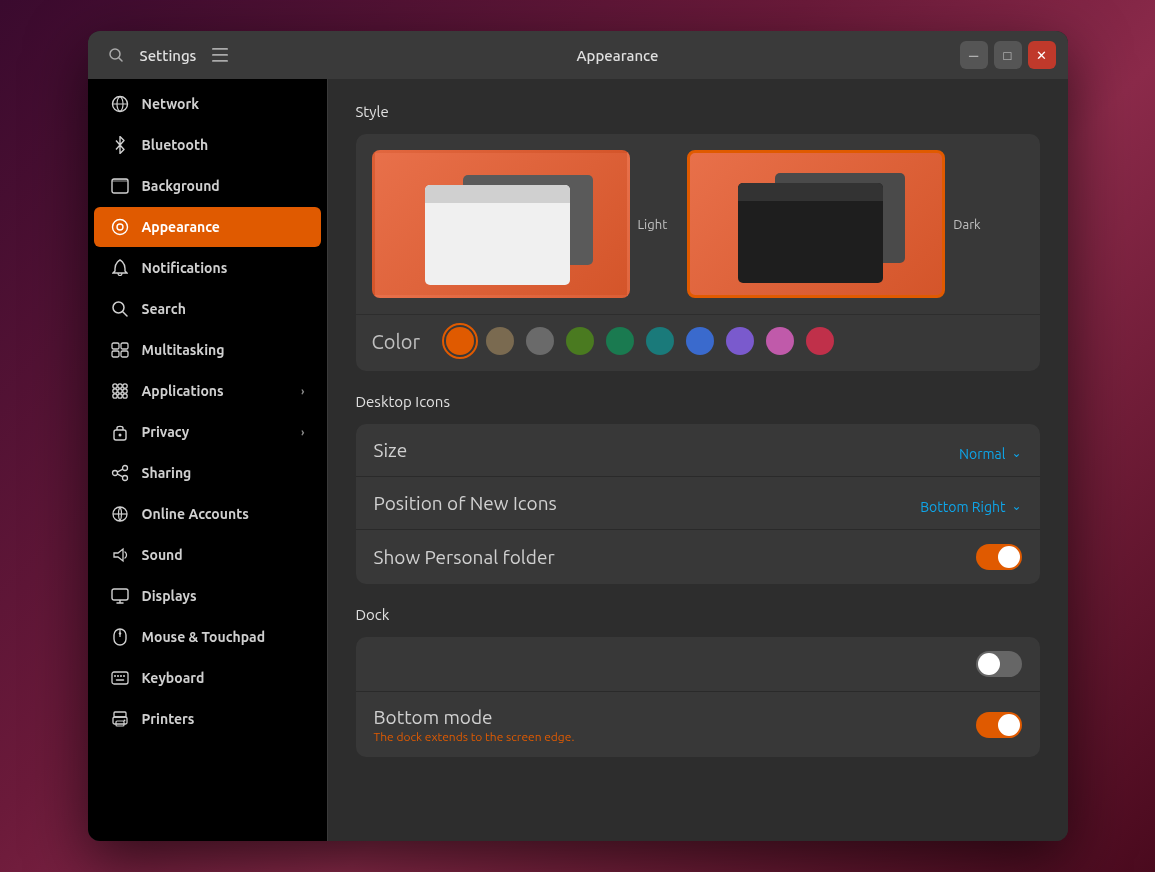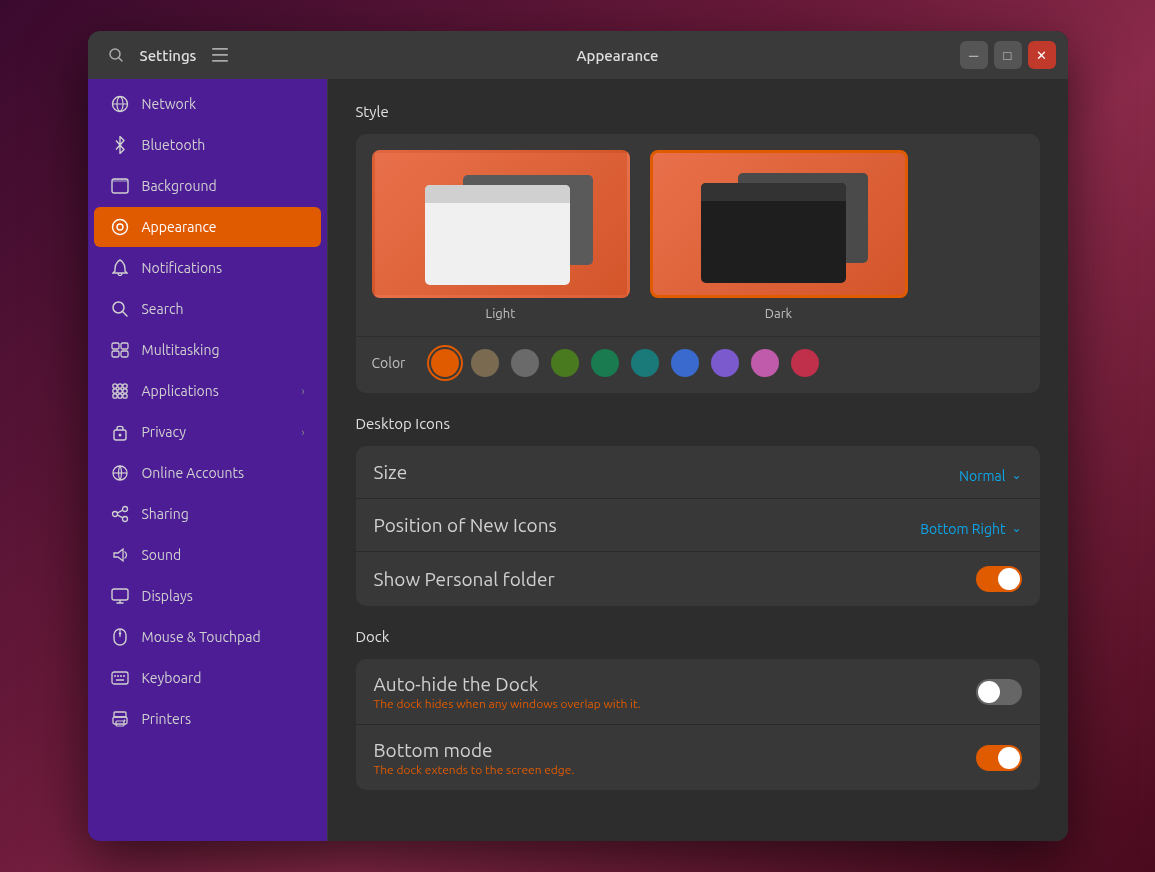--- a/index.html
+++ b/index.html
@@ -84,25 +84,26 @@
       display: flex; align-items: center; justify-content: center;
       font-size: 13px;
     }
     .content-area {
       display: flex;
       flex: 1;
       overflow: hidden;
     }
     .sidebar {
       width: 240px;
-      background: #4c1d95;
+      background: #000000;
       border-right: 1px solid #3a3a3a;
       overflow-y: auto;
       flex-shrink: 0;
       padding: 4px 0;
+      font-weight: bold;
     }
     .sidebar::-webkit-scrollbar { width: 6px; }
     .sidebar::-webkit-scrollbar-track { background: transparent; }
     .sidebar::-webkit-scrollbar-thumb { background: #555; border-radius: 3px; }
     .sidebar-item {
       display: flex;
       align-items: center;
       padding: 10px 16px;
       cursor: pointer;
       color: #d0d0d0;
@@ -142,21 +143,21 @@
       overflow: hidden;
     }
     
     .style-grid {
       display: flex;
       gap: 20px;
       padding: 16px;
     }
     .style-option {
       display: flex;
-      flex-direction: column;
+      flex-direction: row;
       align-items: center;
       gap: 8px;
       cursor: pointer;
       justify-content: center;
     }
     .style-preview {
       width: 258px;
       height: 148px;
       border-radius: 8px;
       overflow: hidden;
@@ -178,21 +179,21 @@
     
     .color-row {
       display: flex;
       align-items: center;
       gap: 14px;
       padding: 12px 16px 16px;
       border-top: 1px solid #2d2d2d;
     }
     .color-label {
       color: #c0c0c0;
-      font-size: 14px;
+      font-size: 20px;
       margin-right: 12px;
     }
     .color-dot {
       width: 28px; height: 28px;
       border-radius: 50%;
       cursor: pointer;
       flex-shrink: 0;
     }
     .color-dot.selected-color {
       outline: 2px solid #e05a00;
@@ -368,40 +369,40 @@
               <rect x="2" y="7" width="12" height="10" rx="2" stroke="currentColor" stroke-width="1.4"></rect>
               <path d="M5 7 V5 C5 2.8 11 2.8 11 5 V7" stroke="currentColor" stroke-width="1.4" fill="none"></path>
               <circle cx="8" cy="12" r="1.5" fill="currentColor"></circle>
             </svg>
           </span>
           <span class="item-label">Privacy</span>
           <span class="item-chevron">›</span>
         </div>
         <div class="sidebar-item">
           <span class="item-icon">
-            <svg width="18" height="16" viewBox="0 0 18 16" fill="none">
-              <path d="M9 1 C5 1 2 4 2 8 C2 12 5 15 9 15 C13 15 16 12 16 8 C16 4 13 1 9 1Z" stroke="currentColor" stroke-width="1.3" fill="none"></path>
-              <path d="M2 8 L16 8" stroke="currentColor" stroke-width="1.2"></path>
-              <path d="M9 1 C7 4 7 12 9 15" stroke="currentColor" stroke-width="1.2" fill="none"></path>
-              <path d="M9 1 C11 4 11 12 9 15" stroke="currentColor" stroke-width="1.2" fill="none"></path>
-            </svg>
-          </span>
-          <span class="item-label">Online Accounts</span>
-        </div>
-        <div class="sidebar-item">
-          <span class="item-icon">
             <svg width="18" height="18" viewBox="0 0 18 18" fill="none">
               <circle cx="14" cy="4" r="2.5" stroke="currentColor" stroke-width="1.3"></circle>
               <circle cx="4" cy="9" r="2.5" stroke="currentColor" stroke-width="1.3"></circle>
               <circle cx="14" cy="14" r="2.5" stroke="currentColor" stroke-width="1.3"></circle>
               <line x1="6.2" y1="8.1" x2="11.8" y2="5.2" stroke="currentColor" stroke-width="1.3"></line>
               <line x1="6.2" y1="9.9" x2="11.8" y2="12.8" stroke="currentColor" stroke-width="1.3"></line>
             </svg>
           </span>
           <span class="item-label">Sharing</span>
+        </div>
+        <div class="sidebar-item">
+          <span class="item-icon">
+            <svg width="18" height="16" viewBox="0 0 18 16" fill="none">
+              <path d="M9 1 C5 1 2 4 2 8 C2 12 5 15 9 15 C13 15 16 12 16 8 C16 4 13 1 9 1Z" stroke="currentColor" stroke-width="1.3" fill="none"></path>
+              <path d="M2 8 L16 8" stroke="currentColor" stroke-width="1.2"></path>
+              <path d="M9 1 C7 4 7 12 9 15" stroke="currentColor" stroke-width="1.2" fill="none"></path>
+              <path d="M9 1 C11 4 11 12 9 15" stroke="currentColor" stroke-width="1.2" fill="none"></path>
+            </svg>
+          </span>
+          <span class="item-label">Online Accounts</span>
         </div>
         <div class="sidebar-item">
           <span class="item-icon">
             <svg width="18" height="18" viewBox="0 0 18 18" fill="none">
               <polygon points="3,7 7,7 12,3 12,15 7,11 3,11" stroke="currentColor" stroke-width="1.3" fill="none"></polygon>
               <path d="M14 6 C16 7.5 16 10.5 14 12" stroke="currentColor" stroke-width="1.3" fill="none" stroke-linecap="round"></path>
             </svg>
           </span>
           <span class="item-label">Sound</span>
         </div>
@@ -519,24 +520,20 @@
           <div class="card-row-label">Show Personal folder</div>
           <div class="toggle on">
             <div class="toggle-knob"></div>
           </div>
         </div>
       </div>
 
       <div class="section-title">Dock</div>
       <div class="card">
         <div class="card-row">
-          <div>
-            <div class="card-row-label">Auto-hide the Dock</div>
-            <div class="card-row-sublabel">The dock hides when any windows overlap with it.</div>
-          </div>
           <div class="toggle off" style="margin-left: auto;">
             <div class="toggle-knob"></div>
           </div>
         </div>
         <div class="card-row">
           <div>
             <div class="card-row-label">Bottom mode</div>
             <div class="card-row-sublabel">The dock extends to the screen edge.</div>
           </div>
           <div class="toggle on" style="margin-left: auto;">

